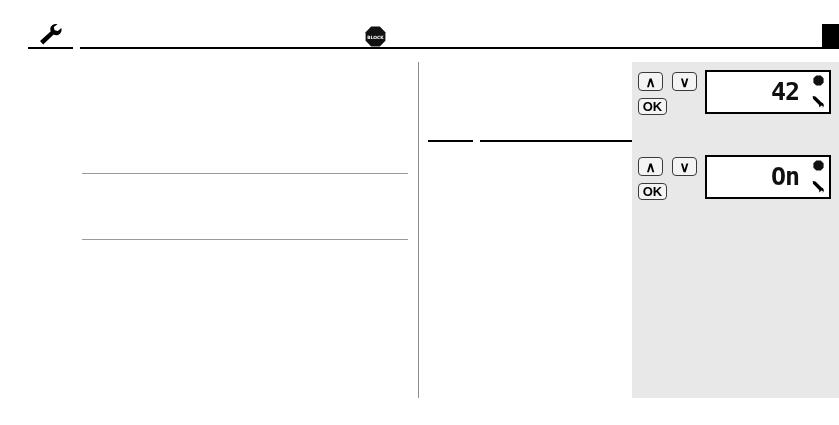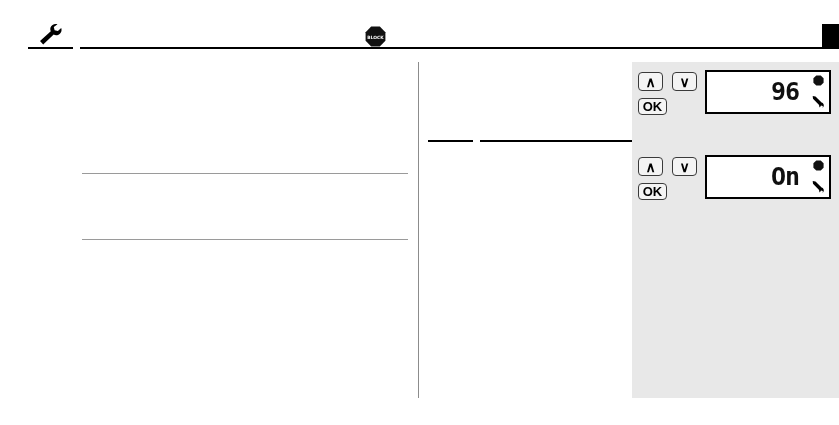--- a/index.html
+++ b/index.html
@@ -259,21 +259,21 @@
   </div>
 
   <div class="right-panel">
 
     <div class="ctrl-group g1">
       <div class="btn btn-up">∧</div>
       <div class="btn btn-down">∨</div>
       <div class="btn btn-ok">OK</div>
 
       <div class="lcd">
-        <div class="lcd-value">96</div>
+        <div class="lcd-value">42</div>
         <div class="lcd-badge">
           <svg viewBox="0 0 11 11" width="11" height="11" aria-hidden="true">
             <polygon points="3.3,0.4 7.7,0.4 10.6,3.3 10.6,7.7 7.7,10.6 3.3,10.6 0.4,7.7 0.4,3.3" fill="#111111"></polygon>
           </svg>
         </div>
         <div class="lcd-wrench">
           <svg viewBox="0 0 15 14" width="15" height="14" aria-hidden="true">
             <path d="M3.0 1.0 C1.5 1.6 0.8 3.3 1.4 4.8 C1.8 5.7 2.5 6.3 3.4 6.5 L9.5 12.6 L12.3 12.9 L12.0 10.2 L5.9 4.1 C6.0 3.2 5.8 2.3 5.2 1.6 L4.0 3.4 L2.3 3.0 L2.0 1.3 Z" fill="#000000" transform="rotate(180 7.5 7)"></path>
           </svg>
         </div>

